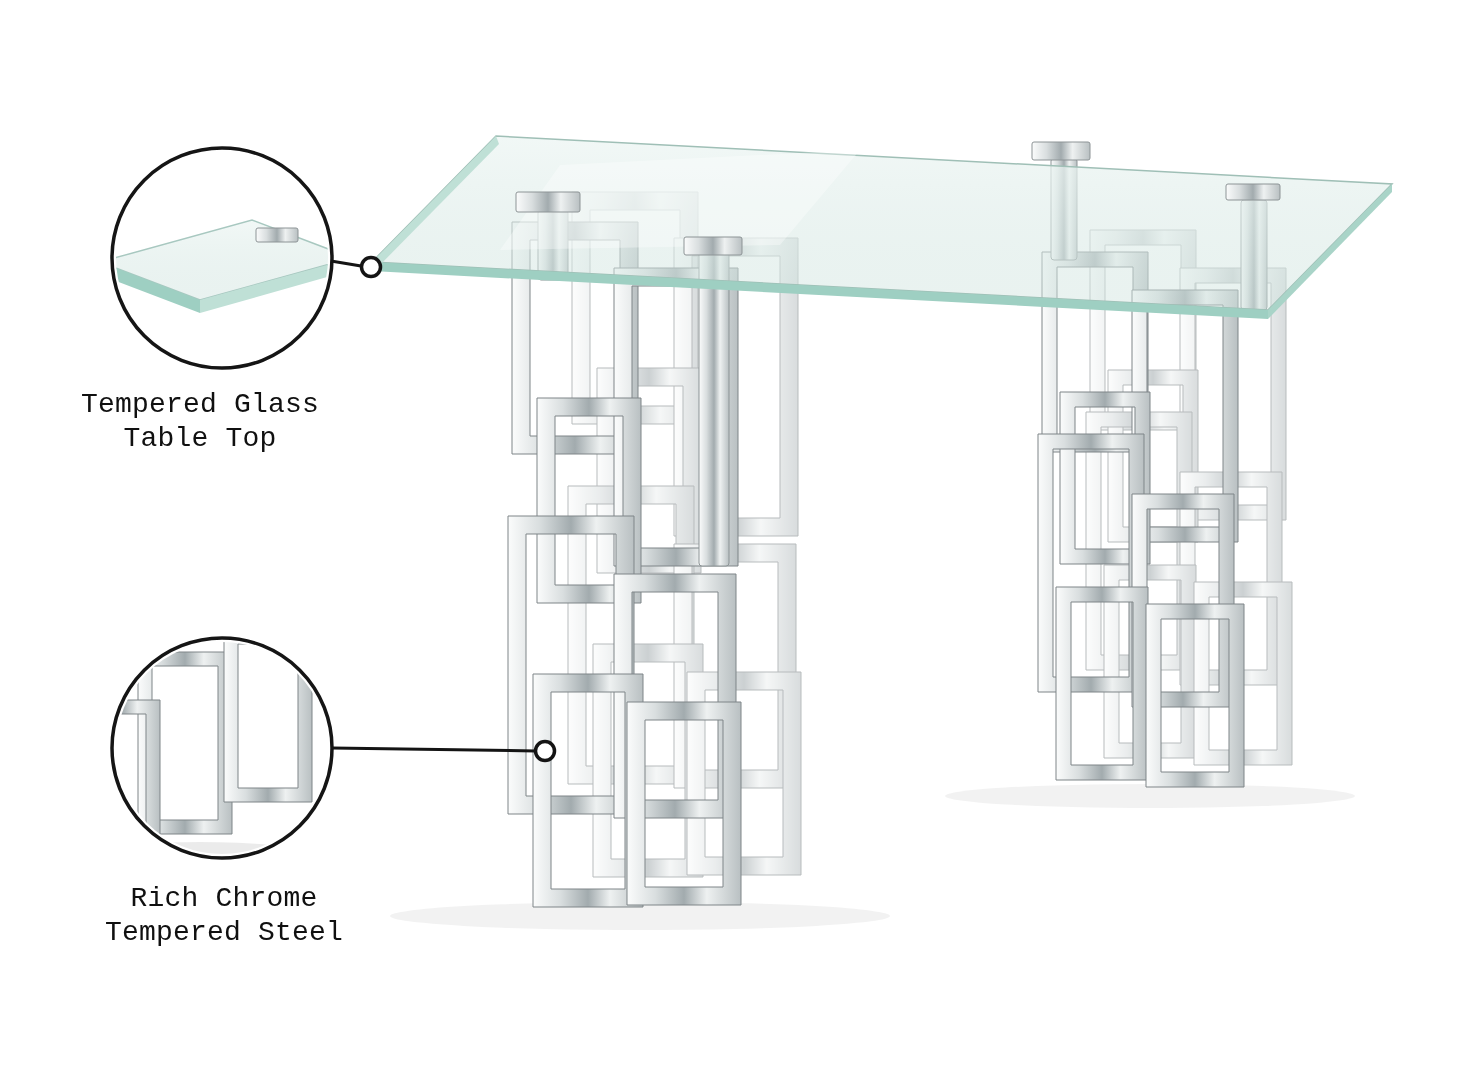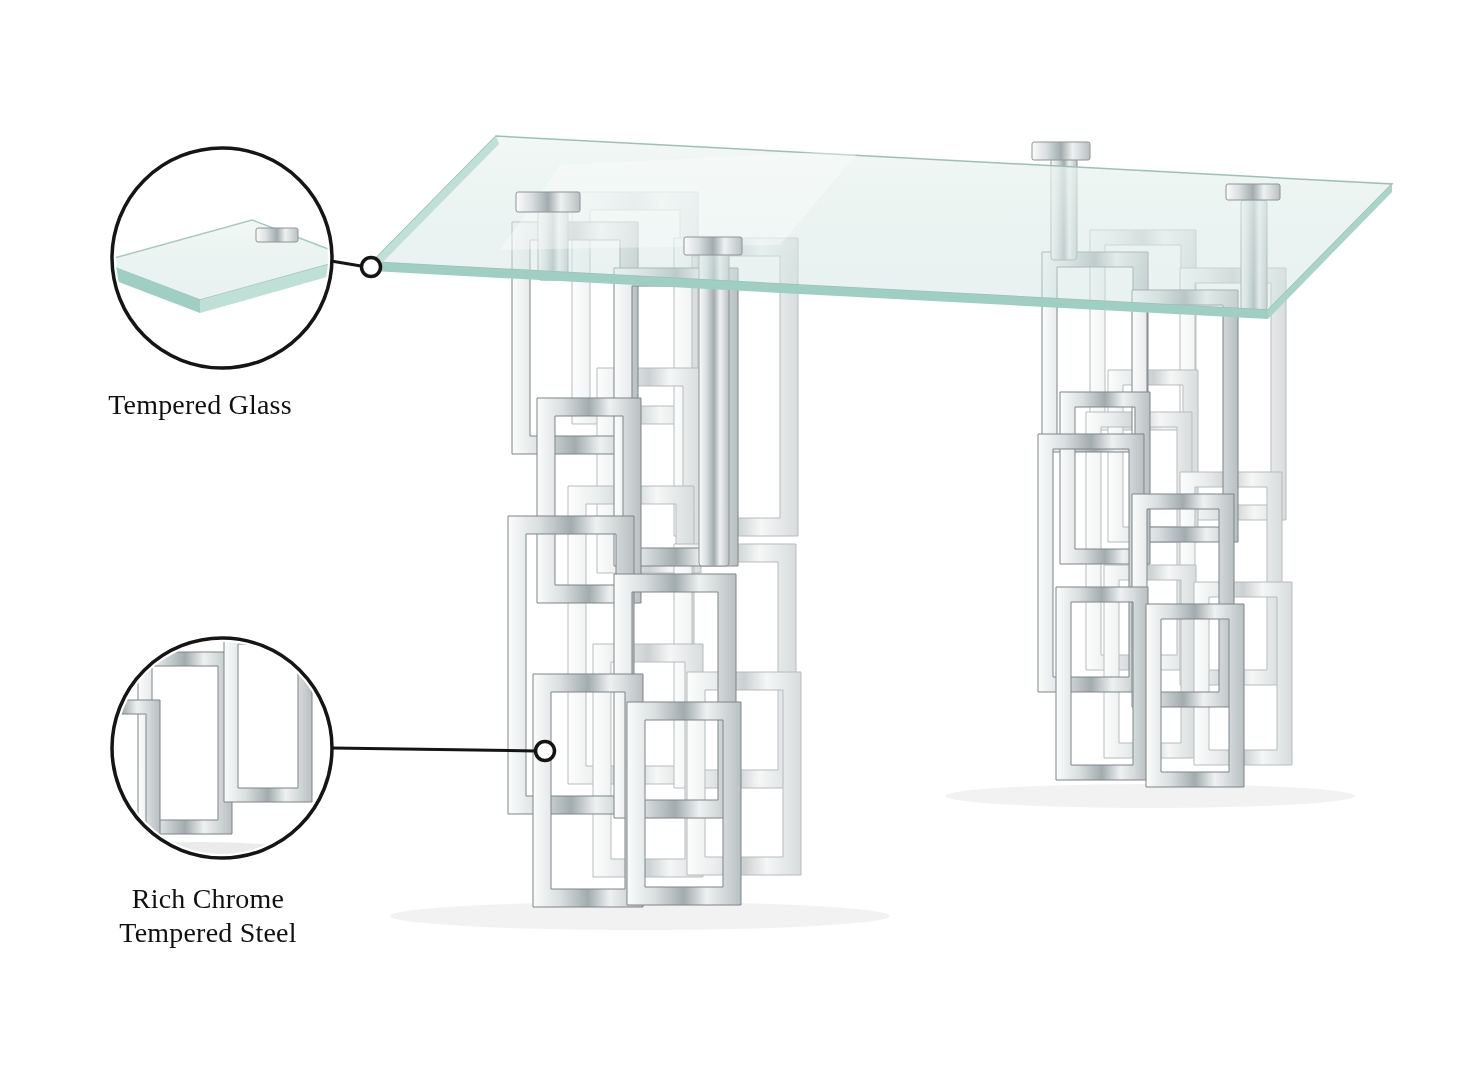--- a/index.html
+++ b/index.html
@@ -1,34 +1,34 @@
 <!DOCTYPE html>
 <html><head>
 <meta charset="utf-8">
 <style>
   html,body{margin:0;padding:0;background:#ffffff;}
   #canvas{
     position:relative;
     width:1474px;height:1080px;
     background:#ffffff;
     overflow:hidden;
-    font-family:Liberation Serif, serif;
+    font-family:Liberation Mono, monospace;
   }
   #scene{position:absolute;left:0;top:0;}
   .callout-label{
     position:absolute;
     text-align:center;
     color:#101010;
     font-size:28px;
     line-height:34px;
     font-weight:500;
     letter-spacing:.2px;
   }
   #glass-label{left:40px;top:388px;width:320px;}
-  #chrome-label{left:48px;top:882px;width:320px;}
+  #chrome-label{left:64px;top:882px;width:320px;}
   .callout-label span{display:block;}
 </style>
 </head>
 <body>
 
 <div id="canvas">
 
   <svg id="scene" width="1474" height="1080" viewBox="0 0 1474 1080" xmlns="http://www.w3.org/2000/svg">
     <defs>
       <linearGradient id="chromeG" x1="0" y1="0" x2="1" y2="0">
@@ -140,18 +140,19 @@
           </g>
       </g>
       <circle cx="222" cy="748" r="110" fill="none" stroke="#151515" stroke-width="3.5"></circle>
       <line x1="332" y1="748" x2="536" y2="751" stroke="#141414" stroke-width="3"></line>
       <circle cx="545" cy="751" r="9.5" fill="#ffffff" stroke="#141414" stroke-width="3.5"></circle>
     </g>
   </svg>
 
   <div id="glass-label" class="callout-label">
     <span>Tempered Glass</span>
+    <span>Table Top</span>
   </div>
   <div id="chrome-label" class="callout-label">
     <span>Rich Chrome</span>
     <span>Tempered Steel</span>
   </div>
 </div>
 
 </body></html>

